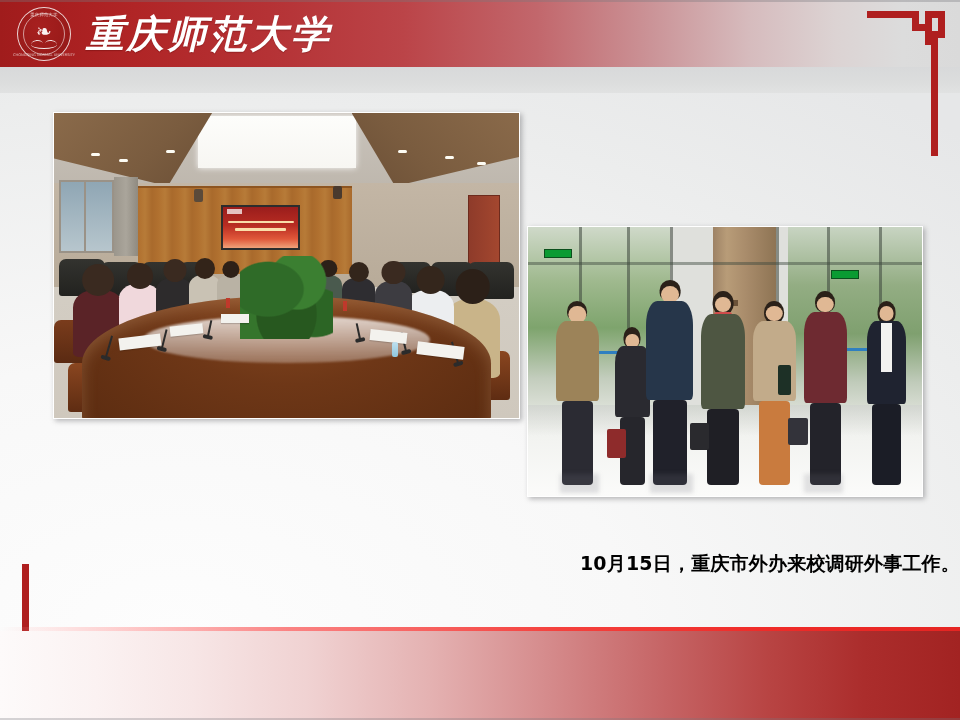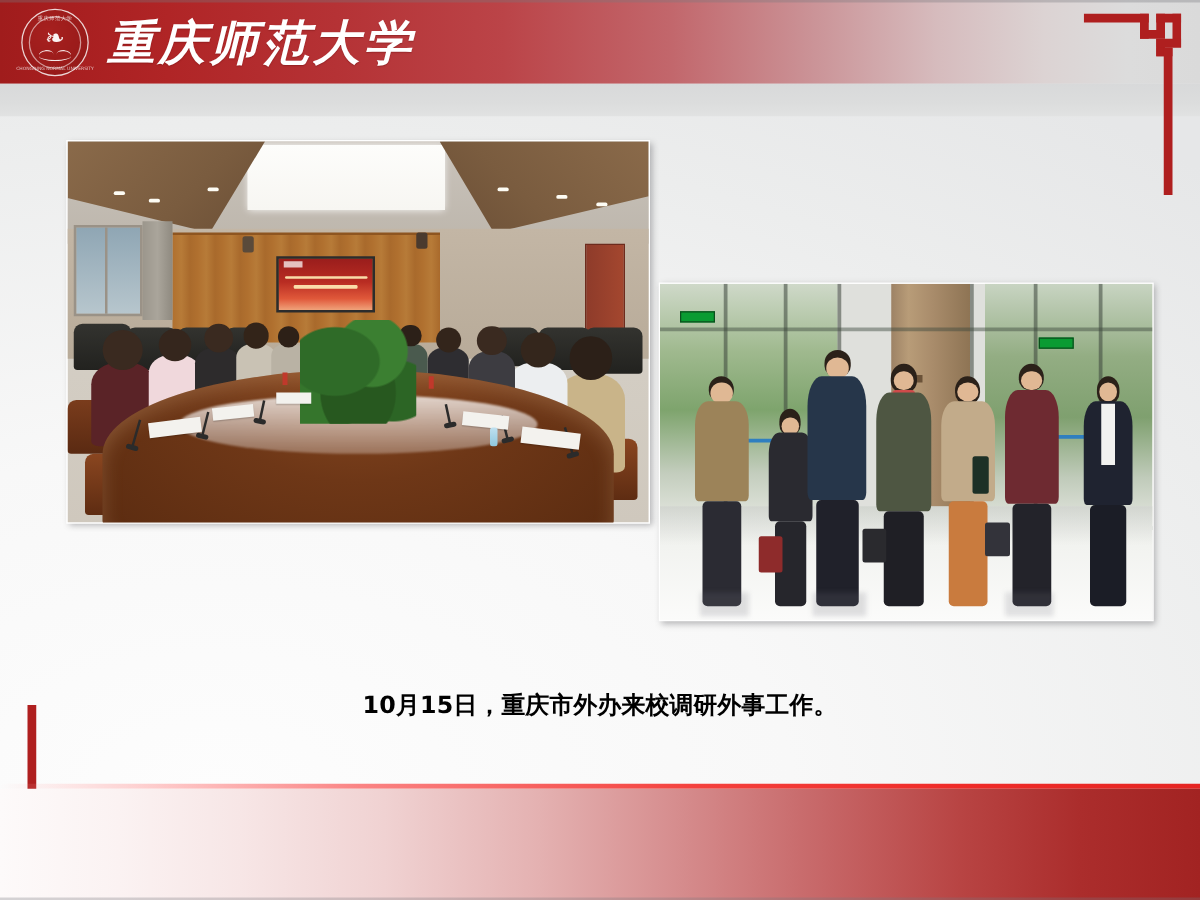--- a/index.html
+++ b/index.html
@@ -385,21 +385,21 @@
   }
   .lb-torso { position: absolute; left: 0; width: 100%; border-radius: 24% 24% 6% 6%; }
   .lb-legs  { position: absolute; left: 14%; width: 72%; bottom: 0; border-radius: 4px; }
 
   
   .caption {
     position: absolute;
     left: 0;
     top: 551px;
     width: 960px;
-    text-align: center;
+    text-align: right;
     font-size: 19px;
     font-weight: 700;
     color: #000000;
     font-family: "DejaVu Sans", "Liberation Sans", sans-serif;
     letter-spacing: .2px;
   }
 
   
   .footer-topline {
     position: absolute;

